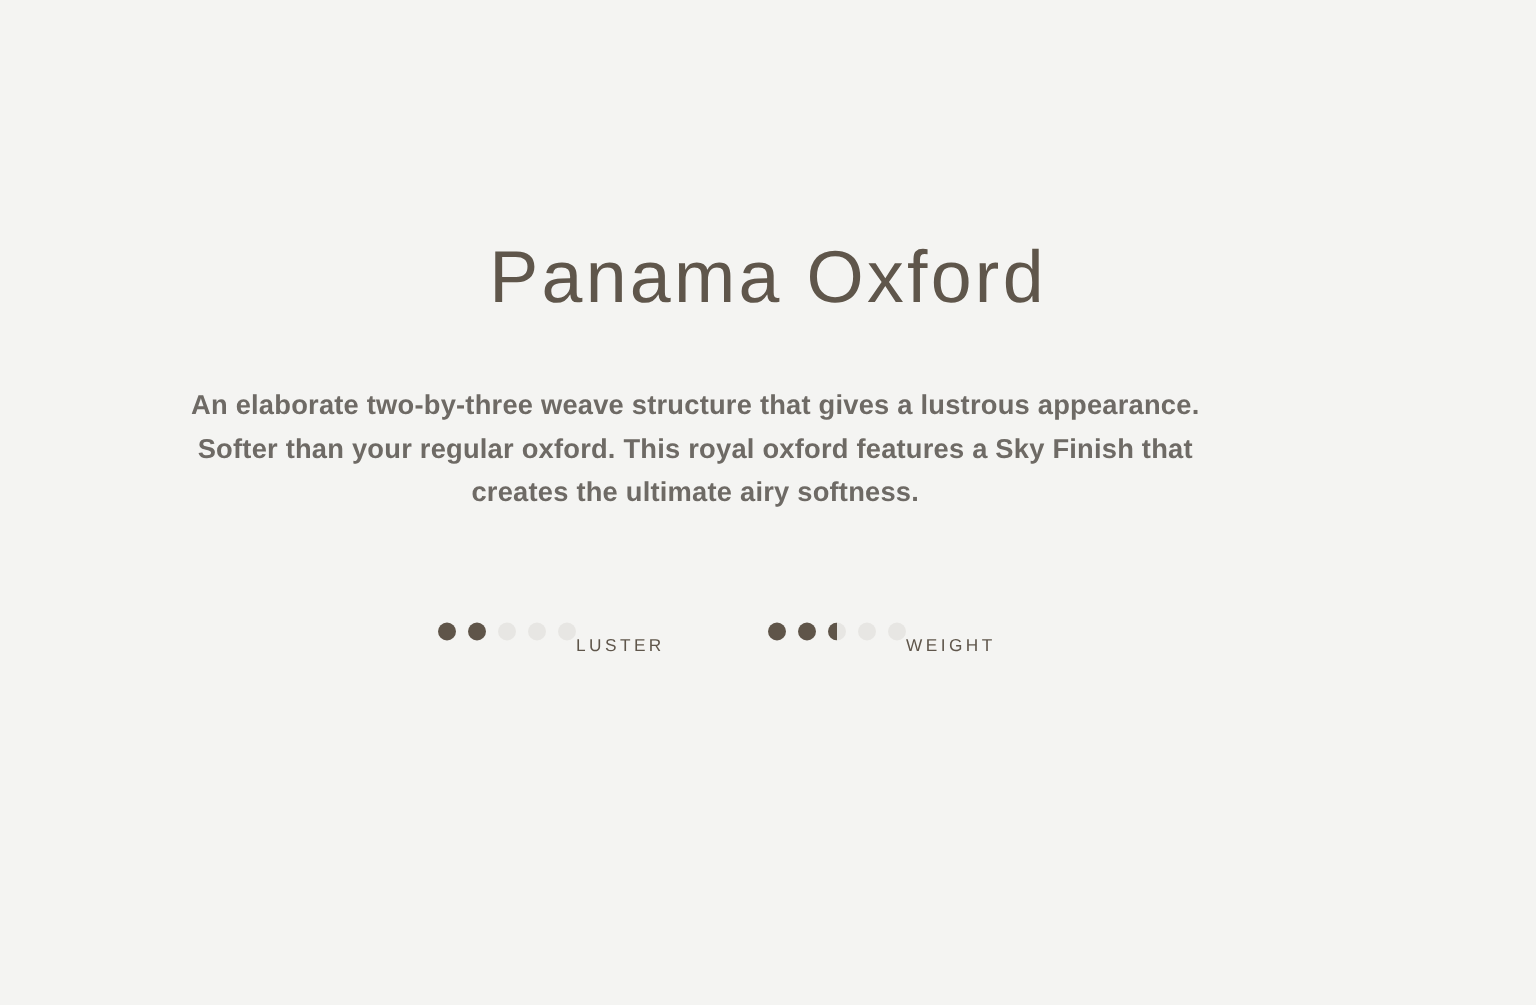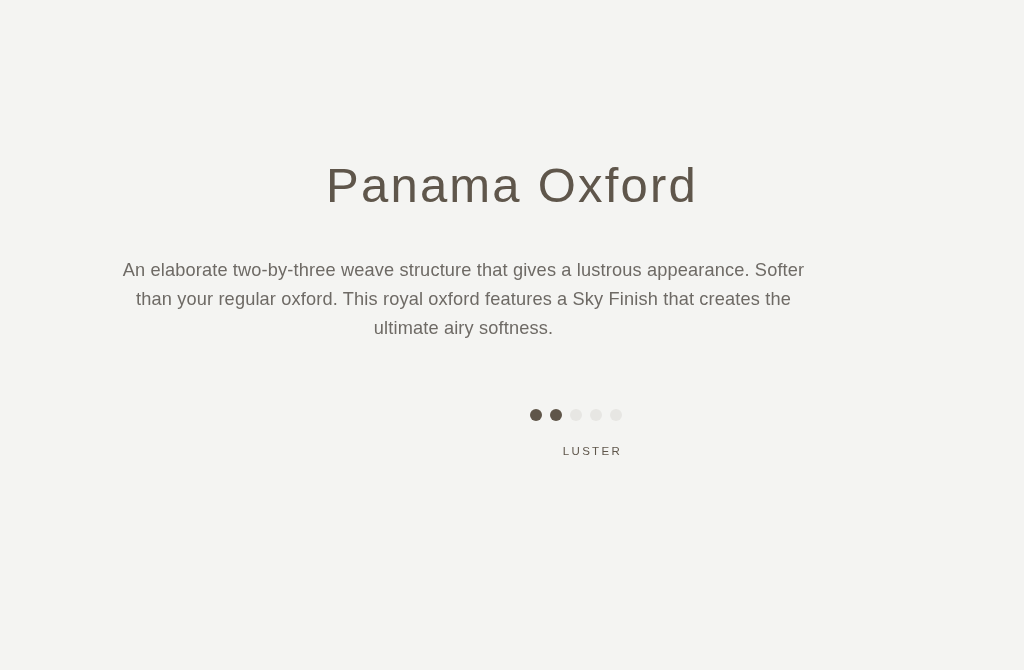--- a/index.html
+++ b/index.html
@@ -36,41 +36,41 @@
   }
 
   .product-description {
     position: absolute;
     top: 256px;
     left: 50%;
     transform: translateX(-50%);
     width: 700px;
     text-align: center;
     font-size: 18.2px;
-    font-weight: 400;
+    font-weight: 700;
     line-height: 29.2px;
     letter-spacing: 0.15px;
     color: #6e6a65;
   }
 
   .ratings-row {
     position: absolute;
     top: 405px;
     left: 0;
     width: 1024px;
     display: flex;
     justify-content: center;
     align-items: flex-start;
   }
 
   .rating-group {
     width: 220px;
     display: flex;
-    flex-direction: column;
-    align-items: flex-end;
+    flex-direction: row;
+    align-items: center;
   }
 
   .dot-row {
     display: flex;
     align-items: center;
     gap: 8px;
     height: 20px;
   }
 
   .dot {
@@ -127,15 +127,25 @@
         <span class="dot filled"></span>
         <span class="dot filled"></span>
         <span class="dot"></span>
         <span class="dot"></span>
         <span class="dot"></span>
       </div>
       <div class="rating-label">LUSTER</div>
     </div>
 
 
+    <div class="rating-group">
+      <div class="dot-row">
+        <span class="dot filled"></span>
+        <span class="dot filled"></span>
+        <span class="dot half"></span>
+        <span class="dot"></span>
+        <span class="dot"></span>
+      </div>
+      <div class="rating-label">WEIGHT</div>
+    </div>
 
   </div>
 </div>
 
 </body></html>

